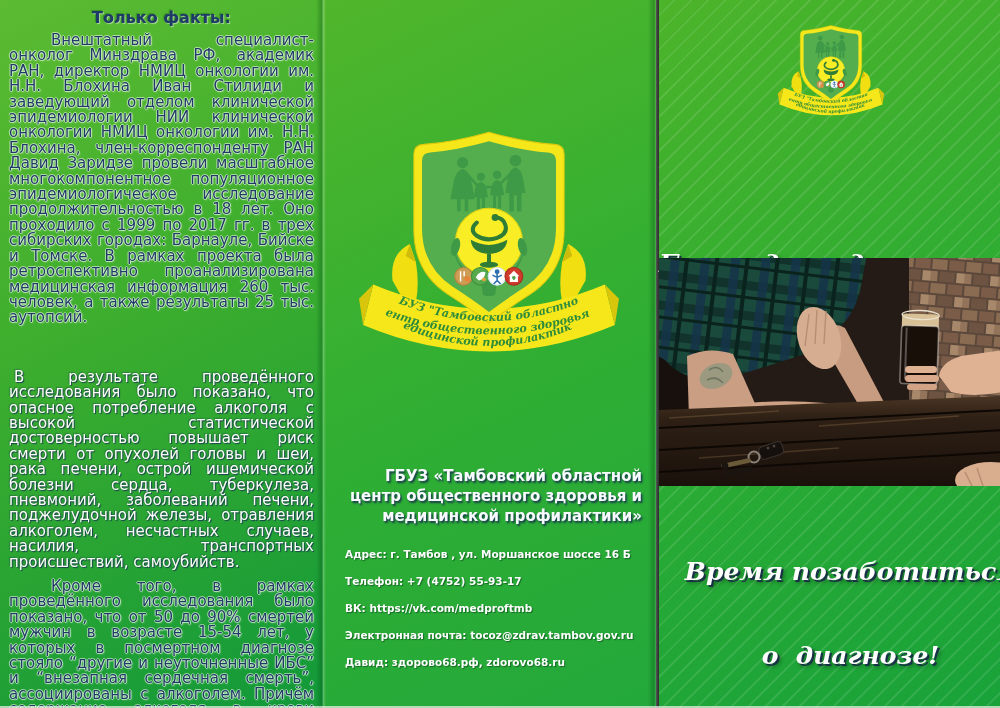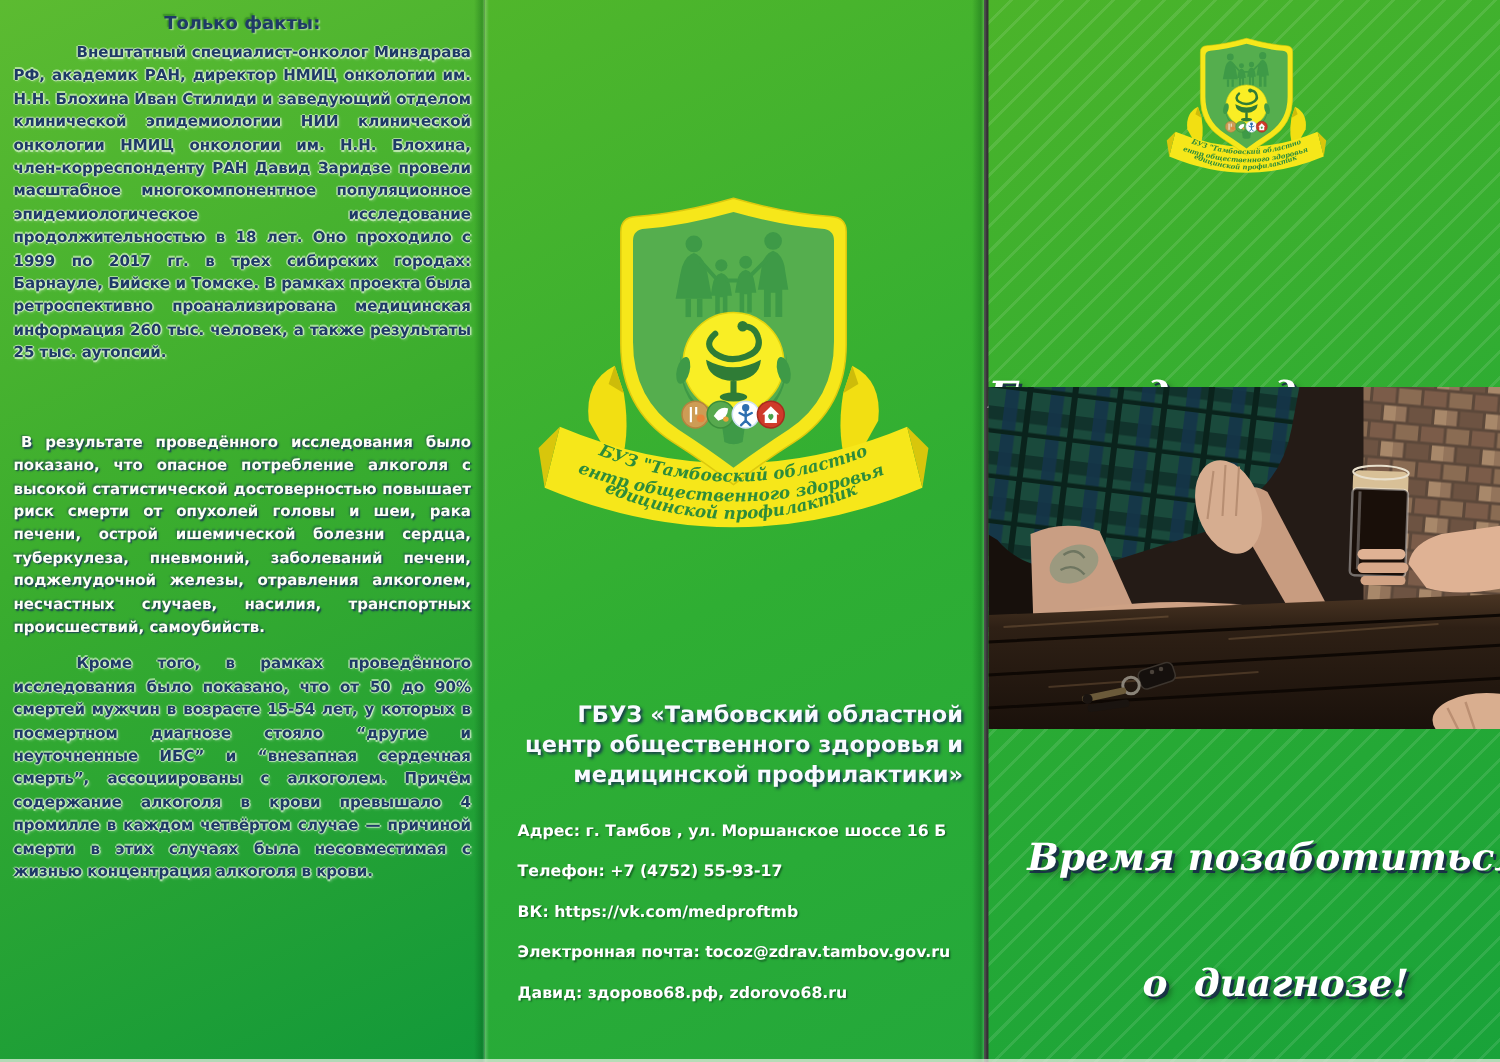--- a/index.html
+++ b/index.html
@@ -12,23 +12,23 @@
   .panel-right::before{content:"";position:absolute;inset:0;
      background:repeating-linear-gradient(135deg,rgba(255,255,255,0) 0px,rgba(255,255,255,0) 10px,rgba(255,255,255,.10) 10px,rgba(255,255,255,.10) 12px);
      pointer-events:none;}
   .fold{position:absolute;top:0;height:708px;width:10px;pointer-events:none;z-index:5;}
   .fold-1{left:316px;background:linear-gradient(90deg,rgba(0,70,15,0) 0%,rgba(0,70,15,.30) 55%,rgba(255,255,255,.22) 75%,rgba(255,255,255,0) 100%);}
   .fold-2{left:648px;background:linear-gradient(90deg,rgba(0,70,15,0) 0%,rgba(0,70,15,.32) 60%,rgba(255,255,255,.15) 85%,rgba(255,255,255,0) 100%);}
   .page-edge{position:absolute;left:0;bottom:0;width:100%;height:2px;background:rgba(230,238,225,.75);z-index:9;}
 
   
   .panel-left{padding:6px 9px;box-sizing:border-box;}
-  .fact-heading{margin:2px 0 6px 0;text-align:center;font-size:12px;font-weight:bold;
+  .fact-heading{margin:2px 0 6px 0;text-align:center;font-size:16px;font-weight:bold;
      color:#1e3a66;text-shadow:1px 1px 1px rgba(255,255,255,.5),-1px -1px 1px rgba(0,70,20,.35);}
-  .fact-par{margin:0 0 9px 0;font-size:10px;line-height:15.4px;font-weight:bold;
+  .fact-par{margin:0 0 9px 0;font-size:15px;line-height:15.4px;font-weight:normal;
      text-align:justify;}
   .par-navy{color:#1e3a66;
      text-shadow:-1px 0 0 rgba(240,255,230,.55),1px 0 0 rgba(240,255,230,.55),
                  0 -1px 0 rgba(240,255,230,.55),0 1px 0 rgba(240,255,230,.55),
                  1px 1px 2px rgba(255,255,255,.45);}
   .par-white{color:#fdfef6;
      text-shadow:1px 1px 1px rgba(23,45,90,.85),-1px -1px 1px rgba(23,45,90,.35);margin-top:44px;}
   .indent-big{text-indent:42px;}
   .indent-small{text-indent:5px;}
 

